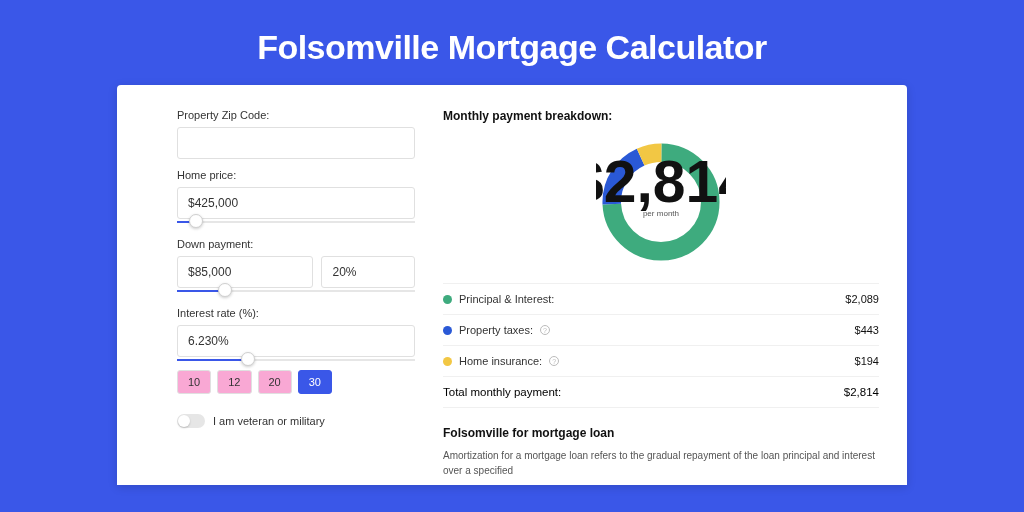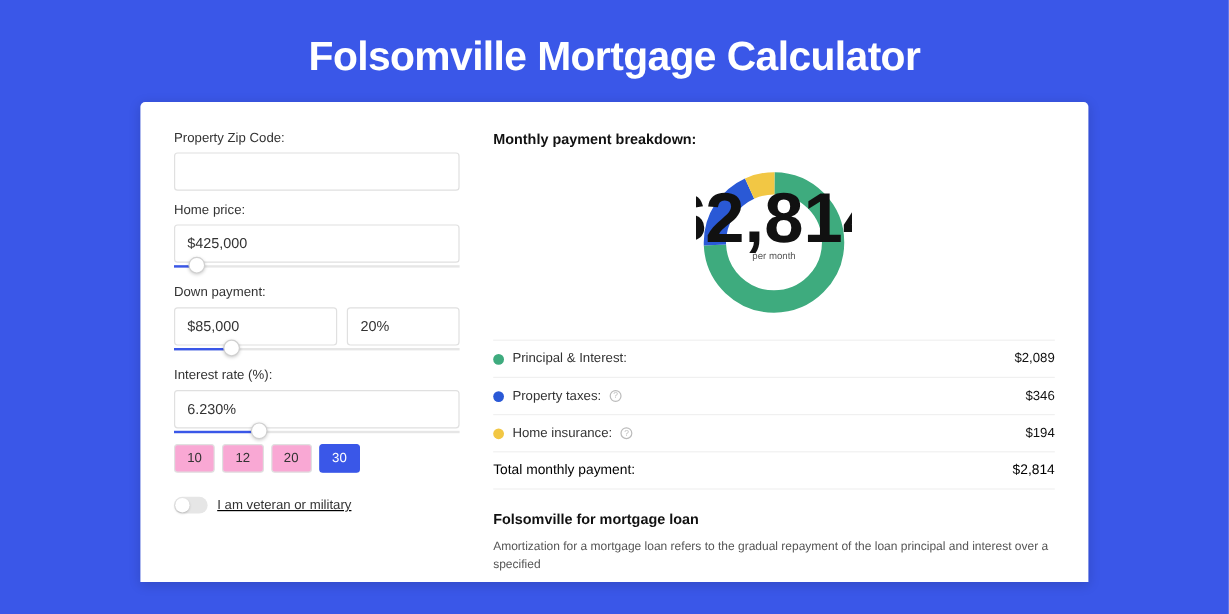--- a/index.html
+++ b/index.html
@@ -1,38 +1,38 @@
 <!DOCTYPE html>
 <html><head>
 <meta charset="utf-8">
 <style>
   * { box-sizing: border-box; margin: 0; padding: 0; font-family: -apple-system, BlinkMacSystemFont, "Segoe UI", Arial, sans-serif; }
   body { width: 1024px; height: 512px; background: #3a57e8; overflow: hidden; }
   .title { color: #fff; text-align: center; font-size: 34px; font-weight: 700; padding: 28px 0 18px; letter-spacing: -0.5px; }
   .card { background: #fff; margin: 0 auto; width: 790px; height: 400px; border-radius: 4px 4px 0 0; box-shadow: 0 2px 10px rgba(0,0,0,0.15); display: flex; padding: 24px 28px; gap: 28px; }
-  .left { width: 238px; display: flex; flex-direction: column; }
+  .left { width: 238px; display: flex; flex-direction: column; margin-left: 32px; }
   .right { flex: 1; display: flex; flex-direction: column; }
 
   .field-label { font-size: 11px; color: #333; margin-bottom: 6px; margin-top: 10px; }
   .field-label:first-child { margin-top: 0; }
   .input { width: 100%; height: 32px; border: 1px solid #e0e0e0; border-radius: 3px; padding: 12px 10px; font-size: 12px; color: #333; background: #fff; }
   .row2 { display: flex; gap: 8px; }
   .row2 .input:first-child { flex: 1.6; }
   .row2 .input:last-child { flex: 1; }
 
   .slider-wrap { position: relative; height: 10px; margin-top: -1px; }
   .slider-track { position: absolute; top: 3px; left: 0; right: 0; height: 2px; background: #e6e6e6; }
   .slider-fill { position: absolute; top: 3px; left: 0; height: 2px; background: #3a57e8; }
   .slider-thumb { position: absolute; top: -4px; width: 14px; height: 14px; background: #fff; border: 1px solid #d0d0d0; border-radius: 50%; box-shadow: 0 1px 3px rgba(0,0,0,0.2); transform: translateX(-50%); }
 
   .periods { display: flex; gap: 6px; margin-top: 4px; }
   .period-btn { font-size: 11px; padding: 5px 10px; border: 1px solid #e0e0e0; background: #f9a8d4; color: #333; border-radius: 3px; cursor: pointer; }
   .period-btn.active { background: #3a57e8; color: #fff; border-color: #3a57e8; }
 
-  .toggle-row { display: flex; align-items: center; gap: 8px; margin-top: 20px; text-decoration: underline; }
+  .toggle-row { display: flex; align-items: center; gap: 8px; margin-top: 20px; }
   .toggle { width: 28px; height: 14px; background: #e6e6e6; border-radius: 8px; position: relative; }
   .toggle-knob { position: absolute; left: 1px; top: 1px; width: 12px; height: 12px; background: #fff; border-radius: 50%; box-shadow: 0 1px 2px rgba(0,0,0,0.2); }
   .toggle-label { font-size: 11px; color: #333; }
 
   .breakdown-title { font-size: 12px; font-weight: 700; color: #111; margin-bottom: 10px; }
   .donut-wrap { display: flex; justify-content: center; margin: 4px 0 16px; }
   .donut-center { font-size: 19px; font-weight: 700; fill: #111; }
 
   .legend-row { display: flex; align-items: flex-end; justify-content: space-between; padding: 9px 0; font-size: 11px; color: #333; border-top: 1px solid #f0f0f0; }
   .legend-left { display: flex; align-items: center; gap: 7px; }
@@ -121,21 +121,21 @@
       </div>
       <span class="legend-val">$2,089</span>
     </div>
 
     <div class="legend-row">
       <div class="legend-left">
         <span class="dot c-blue"></span>
         <span>Property taxes:</span>
         <span class="info-icon">?</span>
       </div>
-      <span class="legend-val">$346</span>
+      <span class="legend-val">$443</span>
     </div>
 
     <div class="legend-row">
       <div class="legend-left">
         <span class="dot c-yellow"></span>
         <span>Home insurance:</span>
         <span class="info-icon">?</span>
       </div>
       <span class="legend-val">$194</span>
     </div>

